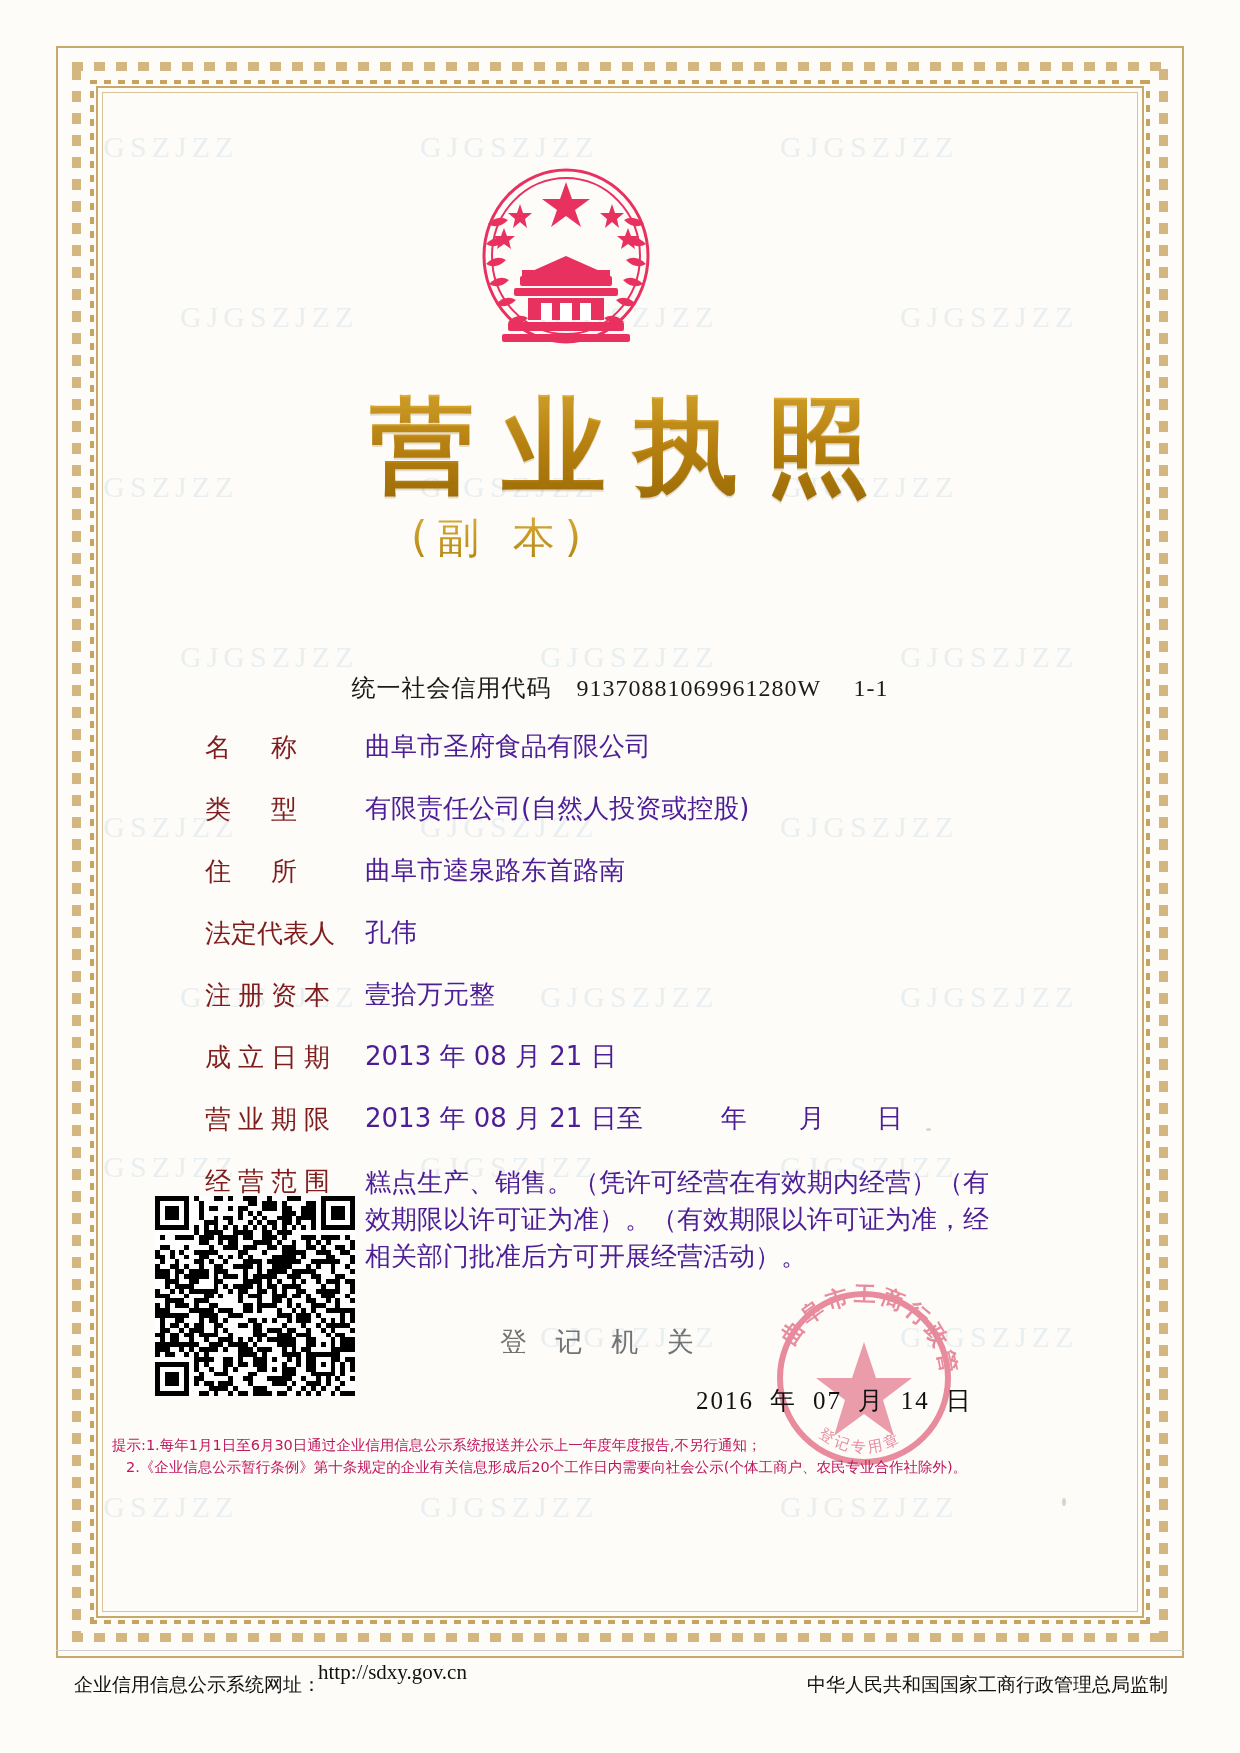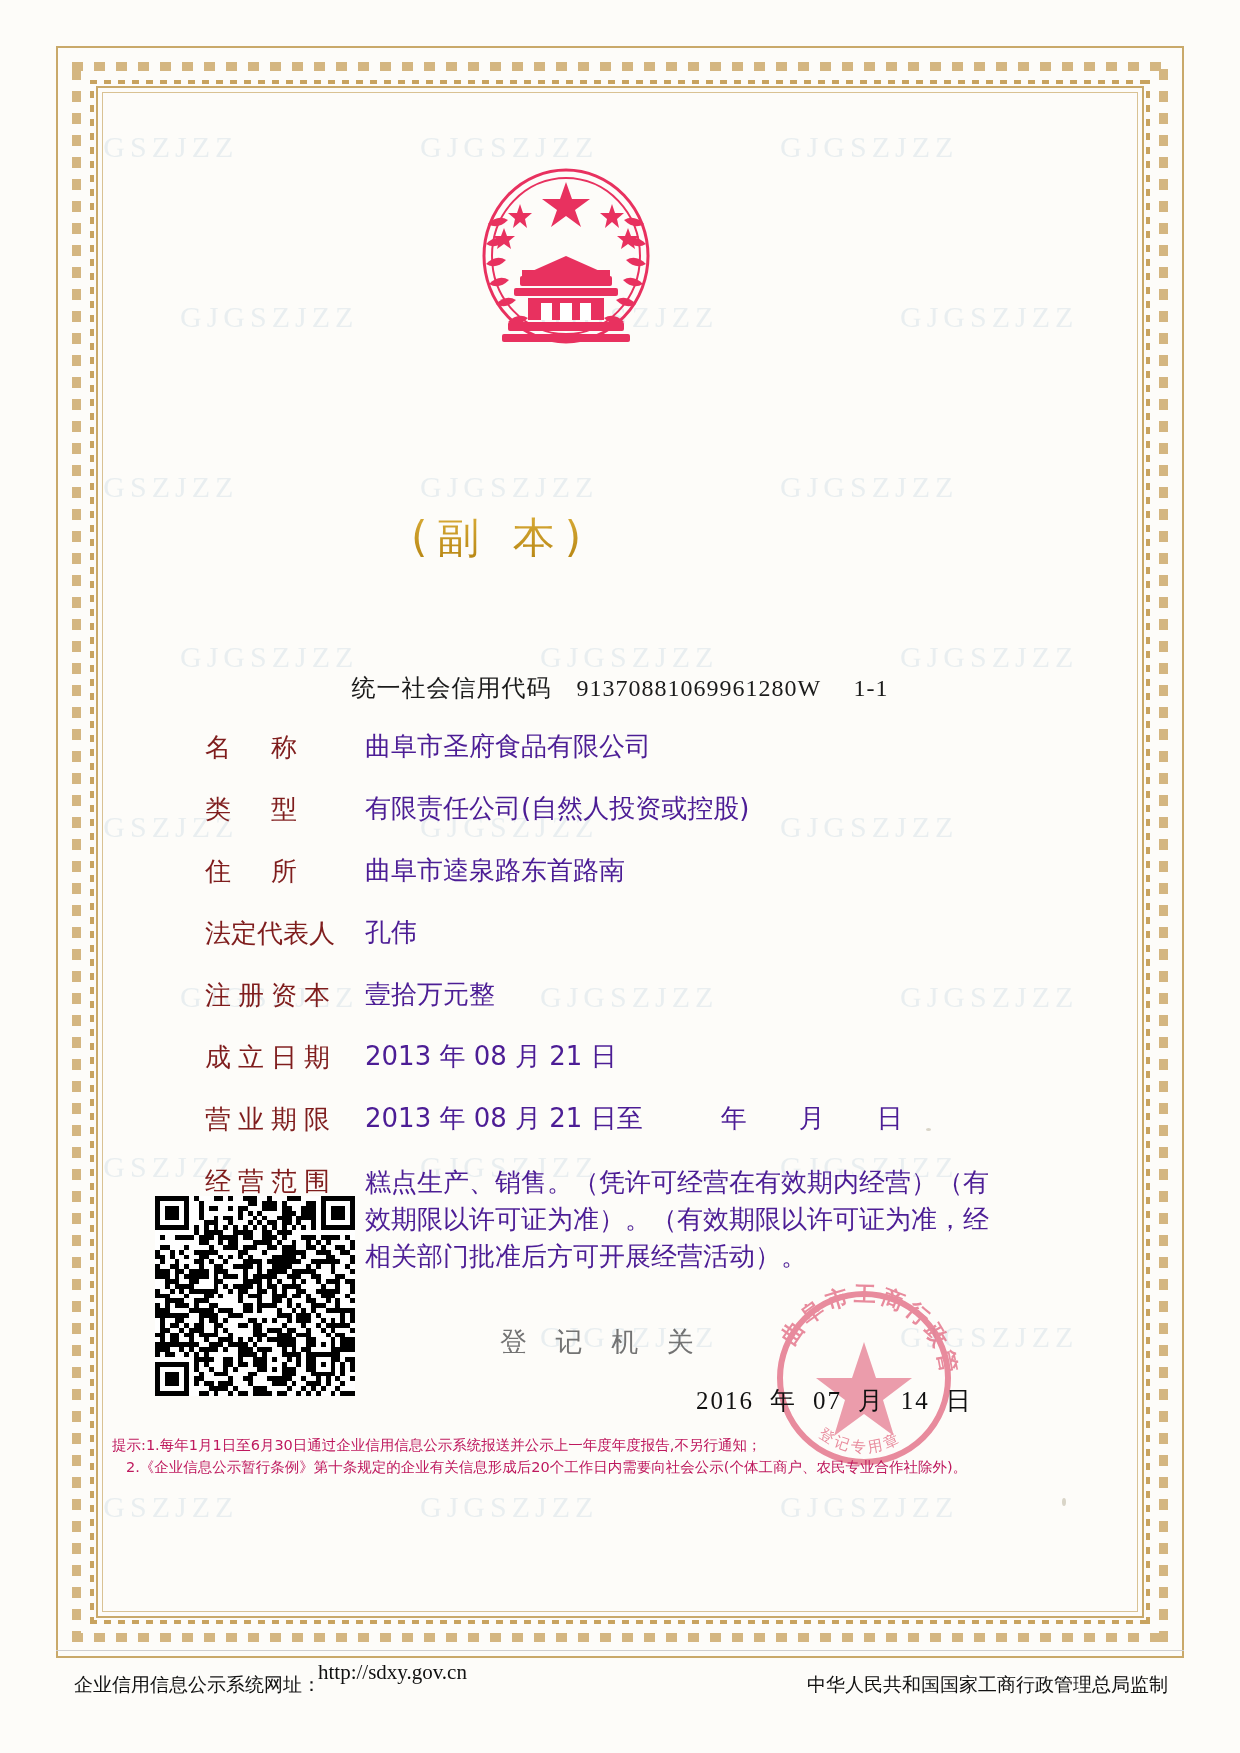--- a/index.html
+++ b/index.html
@@ -340,20 +340,21 @@
         <rect x="40" y="182" width="128" height="8" rx="2"></rect>
         <rect x="79" y="151" width="11" height="17" fill="#fff"></rect>
         <rect x="98" y="151" width="12" height="17" fill="#fff"></rect>
         <rect x="118" y="151" width="11" height="17" fill="#fff"></rect>
         <path d="M104 104 l36 16 h-72z"></path>
         <rect x="60" y="118" width="88" height="6"></rect>
       </g>
     </svg>
   </div>
 
+  <div class="title">营业执照</div>
   <div class="subtitle">(副 本)</div>
 
   <div class="credit-line">
     <span>统一社会信用代码</span>
     <span class="code" style="margin-left:18px">91370881069961280W</span>
     <span class="suffix">1-1</span>
   </div>
 
   <div class="fields">
 

